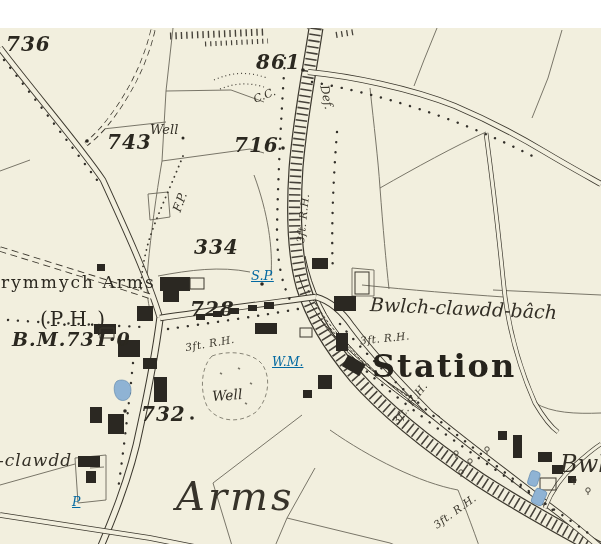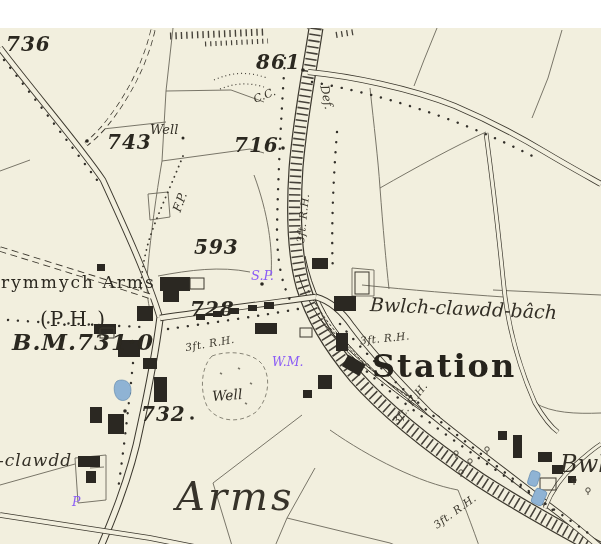--- a/index.html
+++ b/index.html
@@ -27,21 +27,21 @@
     font-size:17px;letter-spacing:2px;color:#2b2820;
   }
   .name-big{ 
     font-style:italic;font-size:40px;letter-spacing:3px;color:#37332a;
   }
   .station{
     font-weight:bold;font-size:32px;letter-spacing:2px;color:#26231c;
   }
   .ital{font-style:italic;color:#332f26;}
   .tiny{font-size:11px;font-style:italic;color:#39352b;}
-  .small12{font-size:12.5px;font-style:italic;color:#8b5cf6;}
+  .small12{font-size:12.5px;font-style:italic;color:#0369a1;text-decoration:underline;}
   .rh{font-size:10.5px;font-style:italic;letter-spacing:.5px;color:#39352b;}
 </style>
 </head>
 <body>
 
 <div id="stage">
 
   <svg id="linework" width="601" height="544" viewBox="0 0 601 544">
 
     <g fill="none" stroke="#4a463a" stroke-width="0.9" opacity="0.8">
@@ -237,25 +237,25 @@
   <span class="lbl num" style="left:6px;top:6px">736</span>
   <span class="lbl num" style="left:256px;top:24px">861</span>
   <span class="lbl num" style="left:107px;top:104px">743</span>
   <span class="lbl ital" style="left:150px;top:95px;font-size:13px">Well</span>
   <span class="lbl num" style="left:234px;top:107px">716</span>
   <span class="lbl tiny" style="left:253px;top:62px;transform:rotate(-22deg)">C.C.</span>
   <span class="lbl tiny" style="left:330px;top:56px;transform:rotate(78deg);transform-origin:left top;font-size:12px">Def.</span>
   <span class="lbl tiny" style="left:300px;top:0px;transform:rotate(-70deg);transform-origin:left top;font-size:9.5px;opacity:.8">703·1</span>
   <span class="lbl tiny" style="left:170px;top:168px;transform:rotate(-70deg);font-size:12px">F.P.</span>
   <span class="lbl rh" style="left:278px;top:185px;transform:rotate(-84deg)">3ft. R.H.</span>
-  <span class="lbl num" style="left:194px;top:209px">593</span>
+  <span class="lbl num" style="left:194px;top:209px">334</span>
   <span class="lbl name-small" style="left:-14px;top:246px">Crymmych Arms</span>
   <span class="lbl name-small" style="left:40px;top:281px;font-size:20px">(P.H.)</span>
   <span class="lbl num" style="left:190px;top:271px">728</span>
-  <span class="lbl num" style="left:12px;top:302px;font-size:23px">B.M.731·0</span>
+  <span class="lbl num" style="left:12px;top:302px;font-size:19px">B.M.731·0</span>
   <span class="lbl small12" style="left:251px;top:241px;font-size:13px">S.P.</span>
   <span class="lbl rh" style="left:185px;top:310px;transform:rotate(-10deg)">3ft. R.H.</span>
   <span class="lbl ital" style="left:370px;top:271px;font-size:19px;transform:rotate(2.5deg)">Bwlch-clawdd-bâch</span>
   <span class="lbl rh" style="left:360px;top:305px;transform:rotate(-6deg)">3ft. R.H.</span>
   <span class="lbl station" style="left:372px;top:322px">Station</span>
   <span class="lbl rh" style="left:385px;top:370px;transform:rotate(-52deg)">3ft. R.H.</span>
   <span class="lbl small12" style="left:272px;top:328px">W.M.</span>
   <span class="lbl ital" style="left:212px;top:360px;font-size:14px;transform:rotate(-4deg)">Well</span>
   <span class="lbl num" style="left:141px;top:376px">732</span>
   <span class="lbl ital" style="left:-2px;top:424px;font-size:17px;letter-spacing:1px">-clawdd</span>

